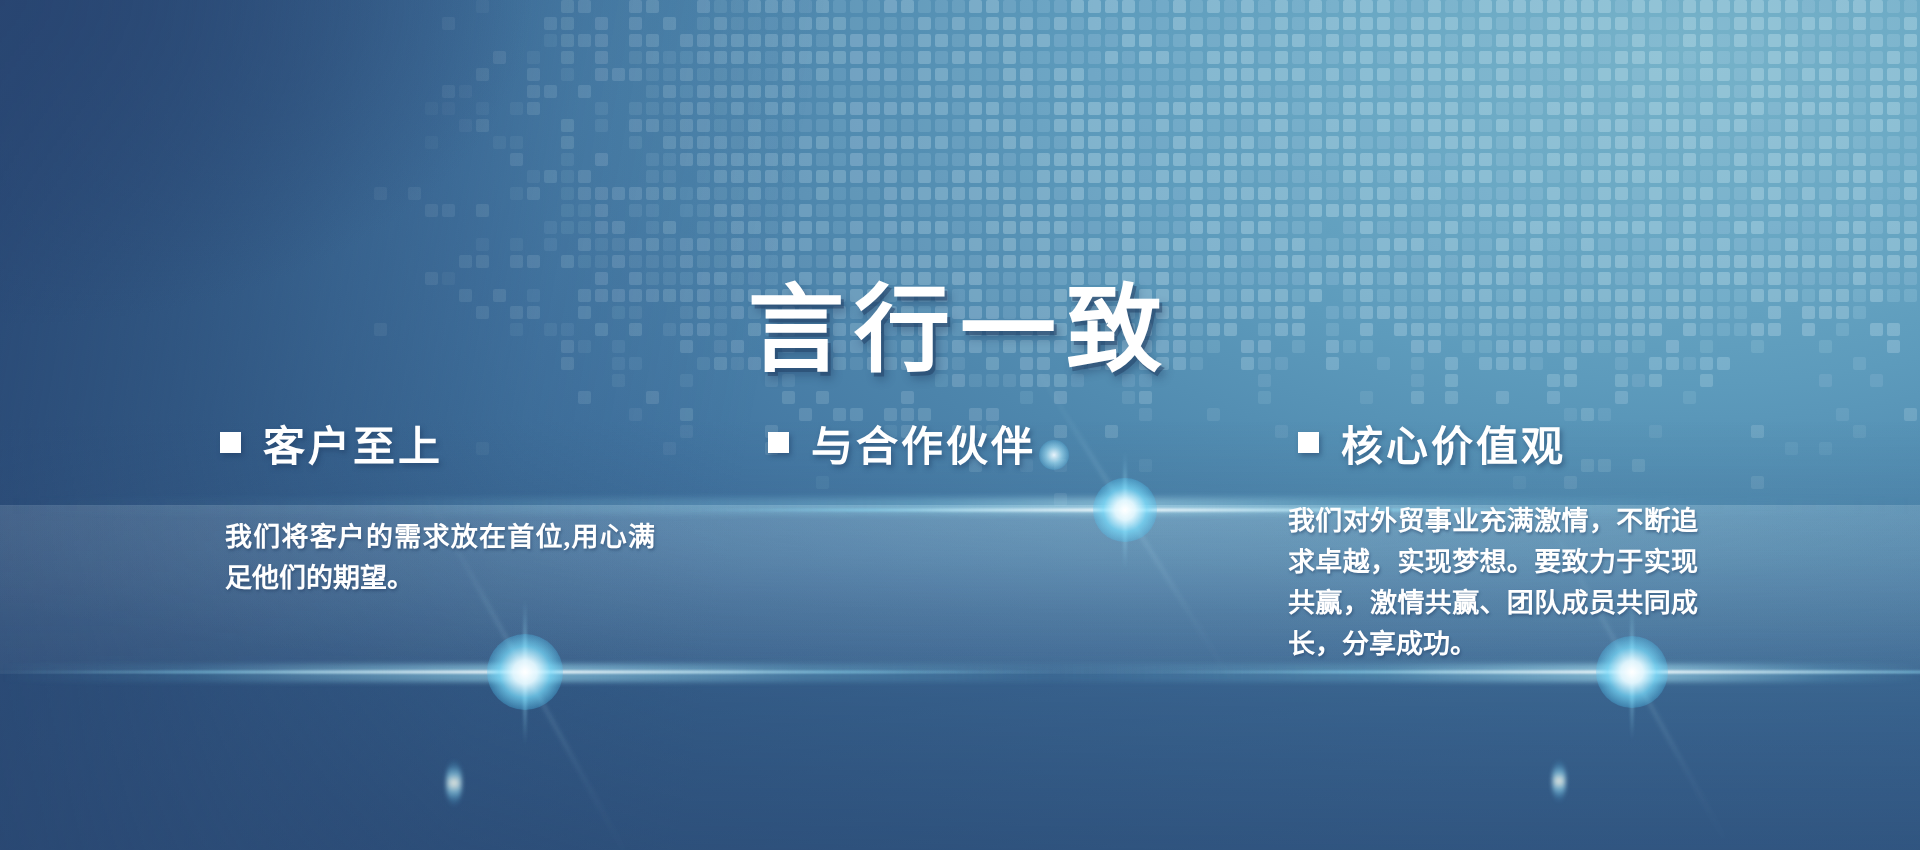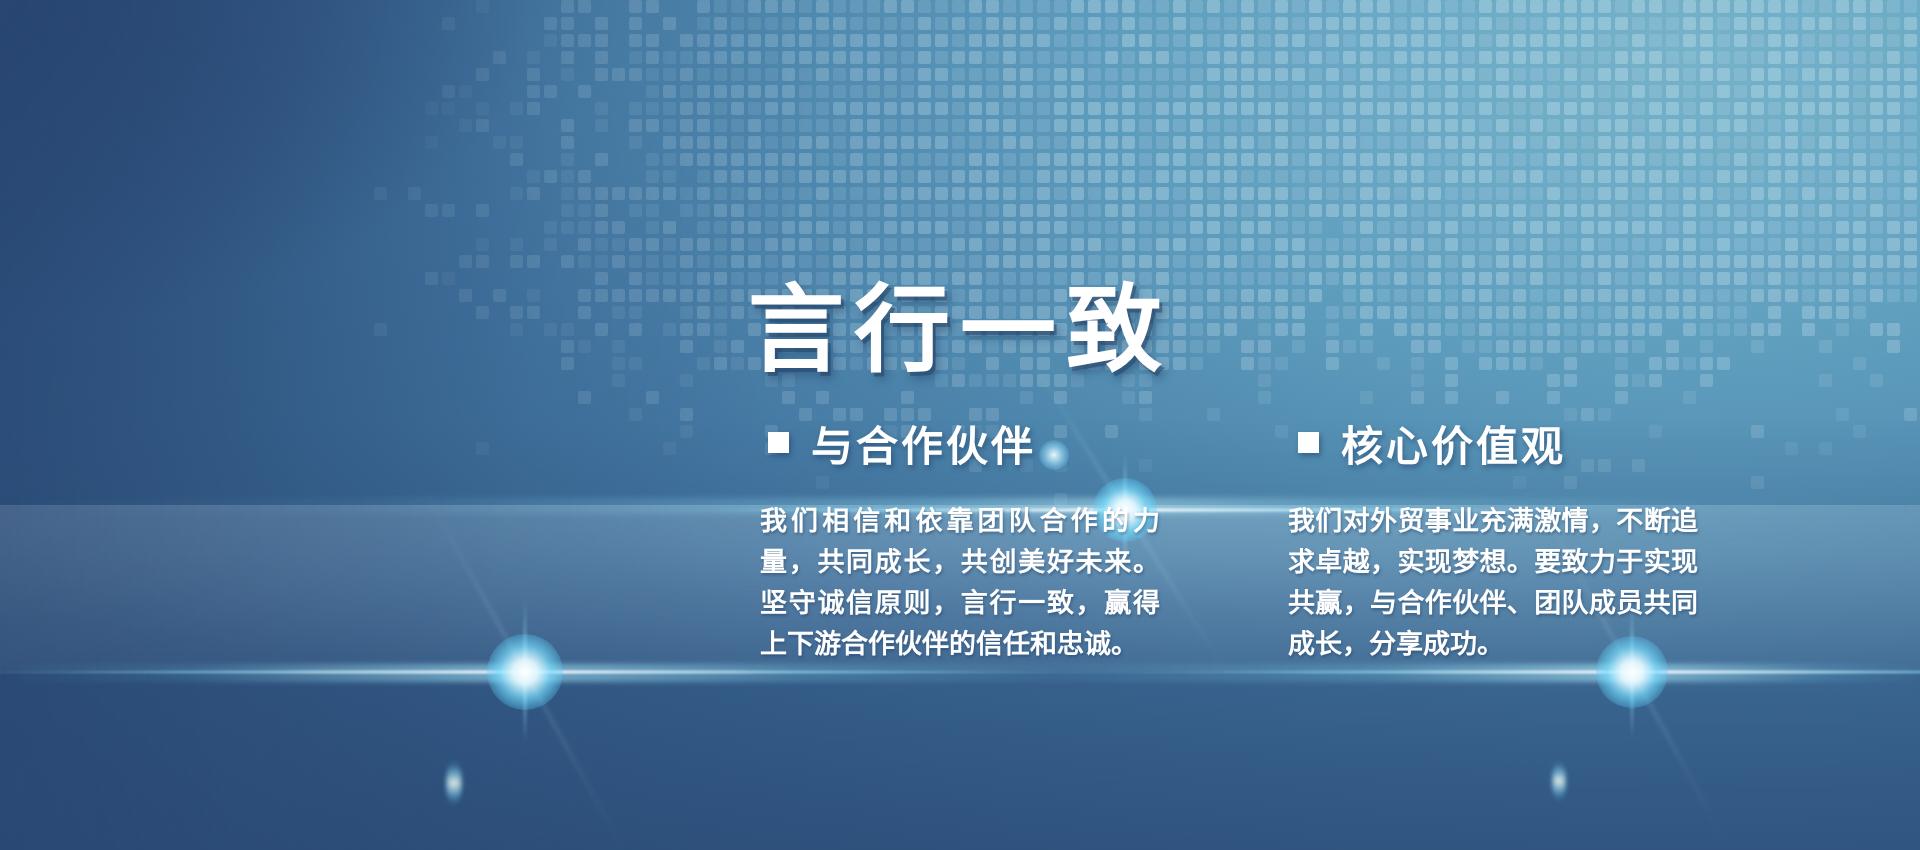--- a/index.html
+++ b/index.html
@@ -2032,32 +2032,38 @@
   <div class="ghost" style="left:446px;top:760px;width:16px;height:46px;"></div>
   <div class="ghost" style="left:1552px;top:760px;width:14px;height:42px;"></div>
   <div class="orb" style="left:1039px;top:440px;width:30px;height:30px;"></div>
 
   <div class="content">
 
     <h1 class="page-title">言行一致</h1>
 
     <div class="columns">
 
+      <div class="col col-1">
+        <div class="col-head">
+          <span class="bullet"></span>
+          <span>客户至上</span>
+        </div>
+        <p class="col-body">我们将客户的需求放在首位,用心满足他们的期望。</p>
+      </div>
 
       <div class="col col-2">
         <div class="col-head">
           <span class="bullet"></span>
           <span>与合作伙伴</span>
         </div>
-        <p class="col-body">我们相信和依靠团队合作的力量，共同成长，共创美好未来。坚守诚信原则，言行一致，赢得上下游合作伙伴的信任和忠诚。</p>
       </div>
 
       <div class="col col-3">
         <div class="col-head">
           <span class="bullet"></span>
           <span>核心价值观</span>
         </div>
-        <p class="col-body">我们对外贸事业充满激情，不断追求卓越，实现梦想。要致力于实现共赢，与合作伙伴、团队成员共同成长，分享成功。</p>
+        <p class="col-body">我们对外贸事业充满激情，不断追求卓越，实现梦想。要致力于实现共赢，激情共赢、团队成员共同成长，分享成功。</p>
       </div>
 
     </div>
   </div>
 </div>
 
 </body></html>

